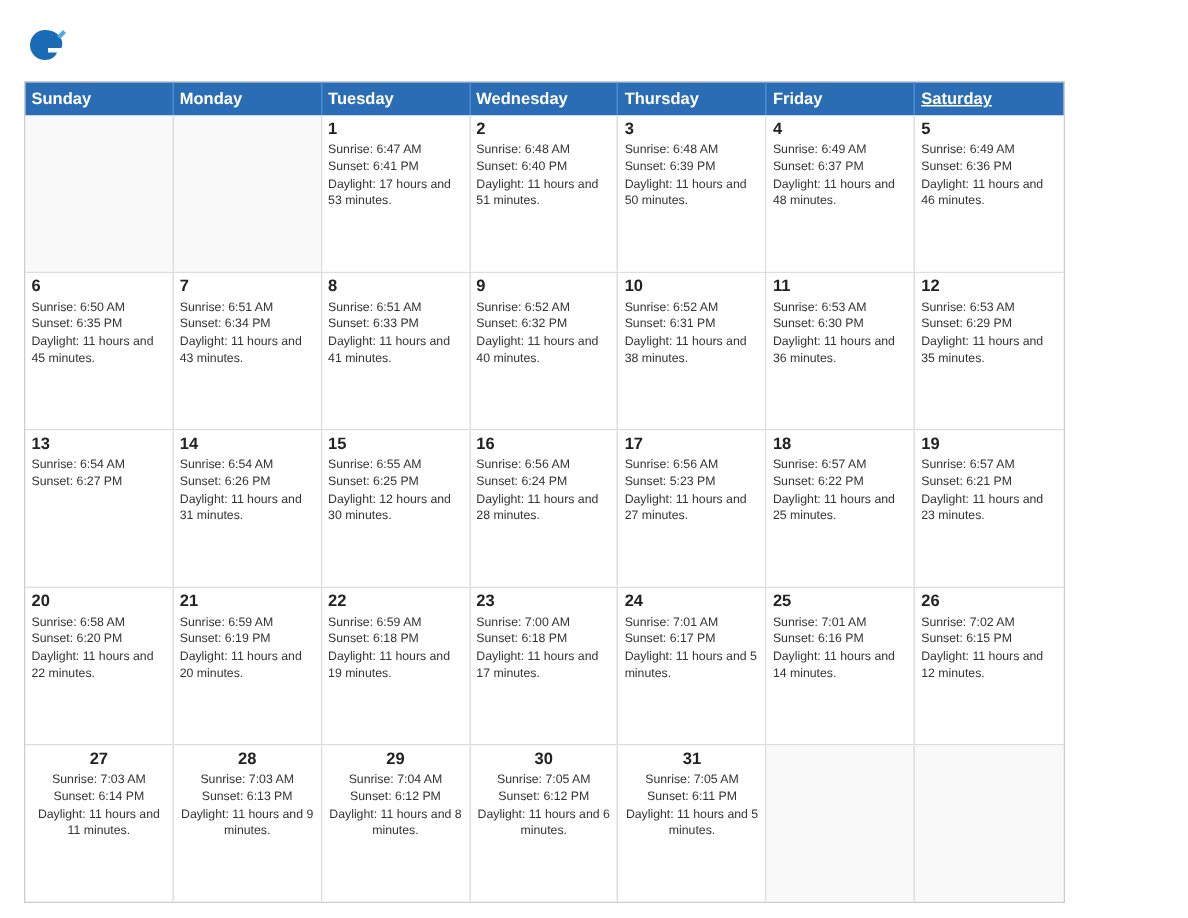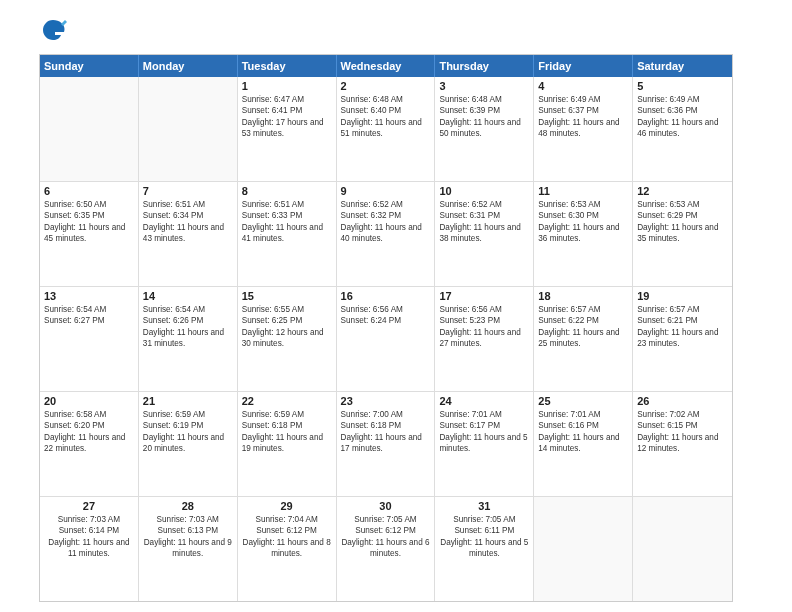--- a/index.html
+++ b/index.html
@@ -9,21 +9,20 @@
       width: 792px;
       height: 612px;
       overflow: hidden;
     }
     .page {
       width: 726px;
       height: 612px;
       padding: 16px 16px 10px 16px;
       display: flex;
       flex-direction: column;
-      margin-left: 23px;
     }
     .header {
       display: flex;
       justify-content: space-between;
       align-items: flex-start;
       margin-bottom: 10px;
     }
     .logo {
       display: flex;
       align-items: center;
@@ -66,21 +65,21 @@
       background: #2a6db5;
     }
     .cal-header-cell {
       color: #fff;
       font-size: 11px;
       font-weight: bold;
       padding: 5px 4px;
       text-align: left;
       border-right: 1px solid #4a8dd5;
     }
-    .cal-header-cell:last-child { border-right: none; }
+    .cal-header-cell:last-child { border-right: none; text-decoration: underline; }
     .cal-body {
       flex: 1;
       display: flex;
       flex-direction: column;
     }
     .cal-row {
       display: grid;
       grid-template-columns: repeat(7, 1fr);
       flex: 1;
       border-bottom: 1px solid #ddd;
@@ -233,20 +232,21 @@
           <div class="cal-cell">
             <div class="day-num">15</div>
             <div class="cell-line">Sunrise: 6:55 AM</div>
             <div class="cell-line">Sunset: 6:25 PM</div>
             <div class="cell-line">Daylight: 12 hours and 30 minutes.</div>
           </div>
           <div class="cal-cell">
             <div class="day-num">16</div>
             <div class="cell-line">Sunrise: 6:56 AM</div>
             <div class="cell-line">Sunset: 6:24 PM</div>
+            <div class="cell-line">Daylight: 11 hours and 28 minutes.</div>
           </div>
           <div class="cal-cell">
             <div class="day-num">17</div>
             <div class="cell-line">Sunrise: 6:56 AM</div>
             <div class="cell-line">Sunset: 5:23 PM</div>
             <div class="cell-line">Daylight: 11 hours and 27 minutes.</div>
           </div>
           <div class="cal-cell">
             <div class="day-num">18</div>
             <div class="cell-line">Sunrise: 6:57 AM</div>

